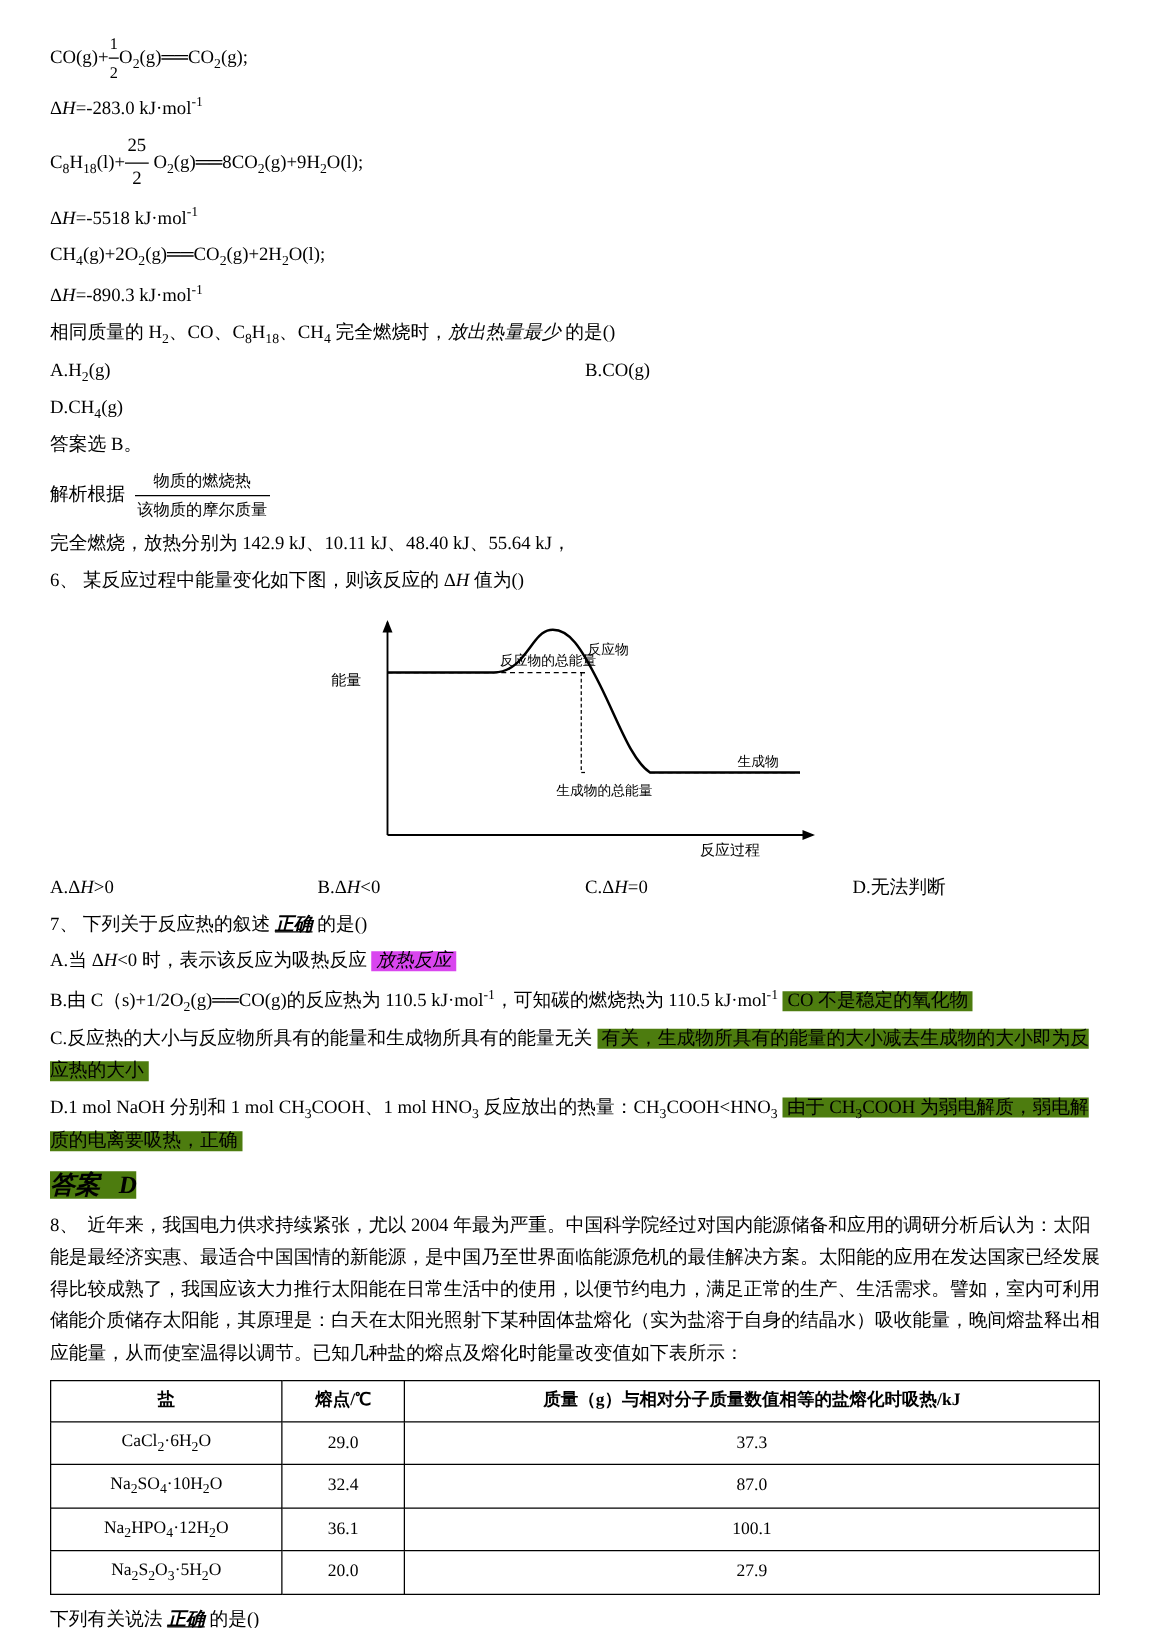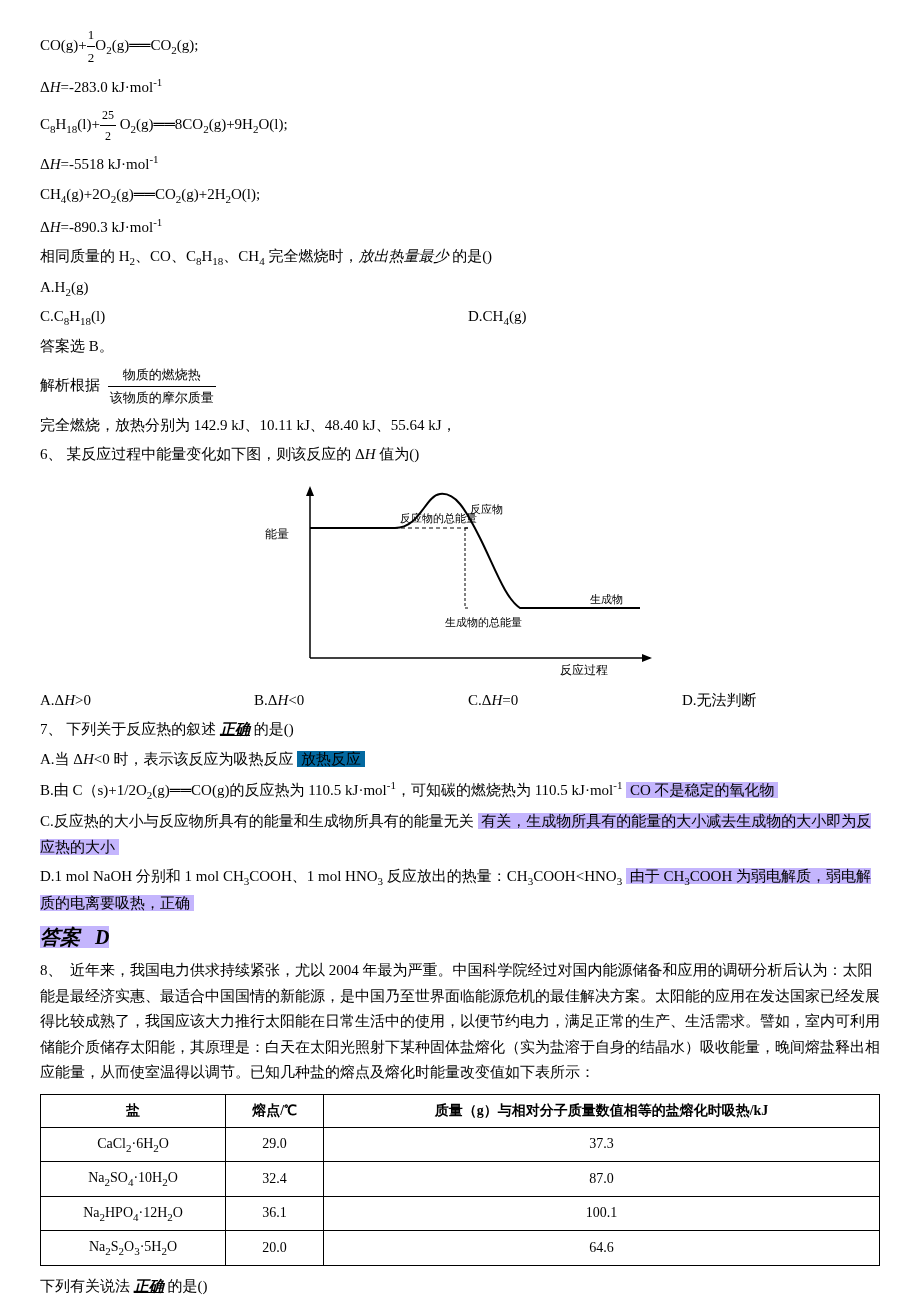--- a/index.html
+++ b/index.html
@@ -8,22 +8,22 @@
       font-size: 15px;
       line-height: 1.7;
       background: #fff;
       color: #000;
       width: 920px;
       padding: 20px 40px;
     }
     .delta-h { margin: 2px 0 4px 0; }
     sup { font-size: 11px; vertical-align: super; }
     sub { font-size: 11px; vertical-align: sub; }
-    .highlight-yellow { background: #0369a1; }
-    .highlight-green { background: #c4b5fd; font-family: Liberation Serif, serif; }
+    .highlight-yellow { background: #d946ef; font-style: italic; }
+    .highlight-green { background: #4d7c0f; font-family: Liberation Serif, serif; }
     .options-row {
       display: flex;
       gap: 16px;
       margin: 2px 0;
     }
     .option-col {
       flex: 1;
     }
     .answer-line { margin: 4px 0; }
     .analysis-block { margin: 6px 0; }
@@ -61,44 +61,44 @@
 
 <div class="no-indent">
   <span>CO(g)+</span><span style="display:inline-block;text-align:center;vertical-align:middle;font-size:13px;"><span style="display:block;border-bottom:1px solid #000;padding:0 1px;">1</span><span style="display:block;padding:0 1px;">2</span></span><span>O<sub>2</sub>(g)══CO<sub>2</sub>(g);</span>
 </div>
 
 <div class="delta-h no-indent">
   <span>Δ<em>H</em>=-283.0 kJ·mol<sup>-1</sup></span>
 </div>
 
 <div class="no-indent">
-  <span>C<sub>8</sub>H<sub>18</sub>(l)+</span><span style="display:inline-block;text-align:center;vertical-align:middle;font-size:12px;"><span style="display:block;border-bottom:1px solid #000;padding:0 2px;">25</span><span style="display:block;padding:0 2px;">2</span></span><span> O<sub>2</sub>(g)══8CO<sub>2</sub>(g)+9H<sub>2</sub>O(l);</span>
+  <span>C<sub>8</sub>H<sub>18</sub>(l)+</span><span style="display:inline-block;text-align:center;vertical-align:middle;font-size:15px;"><span style="display:block;border-bottom:1px solid #000;padding:0 2px;">25</span><span style="display:block;padding:0 2px;">2</span></span><span> O<sub>2</sub>(g)══8CO<sub>2</sub>(g)+9H<sub>2</sub>O(l);</span>
 </div>
 
 <div class="delta-h no-indent">
   <span>Δ<em>H</em>=-5518 kJ·mol<sup>-1</sup></span>
 </div>
 
 <div class="no-indent">
   <span>CH<sub>4</sub>(g)+2O<sub>2</sub>(g)══CO<sub>2</sub>(g)+2H<sub>2</sub>O(l);</span>
 </div>
 
 <div class="delta-h no-indent">
   <span>Δ<em>H</em>=-890.3 kJ·mol<sup>-1</sup></span>
 </div>
 
 <div class="no-indent">
   <span>相同质量的 H<sub>2</sub>、CO、C<sub>8</sub>H<sub>18</sub>、CH<sub>4</sub> 完全燃烧时，<span style="font-style:italic;font-weight:normal;text-align:center;">放出热量最少</span> 的是()</span>
 </div>
 
 <div class="options-row">
   <div class="option-col">A.H<sub>2</sub>(g)</div>
+  <div class="option-col">B.CO(g)</div>
 </div>
 <div class="options-row">
-  <div class="option-col">C.C<sub>8</sub>H<sub>18</sub>(l)</div>
   <div class="option-col">D.CH<sub>4</sub>(g)</div>
 </div>
 
 <div class="answer-line no-indent">答案选 B。</div>
 
 <div class="no-indent analysis-block">
   <span>解析根据</span>
   <span style="display:inline-block;text-align:center;vertical-align:middle;font-size:13px;margin:0 4px;">
     <span style="display:block;border-bottom:1px solid #000;padding:0 2px;">物质的燃烧热</span>
     <span style="display:block;padding:0 2px;">该物质的摩尔质量</span>
@@ -207,20 +207,20 @@
       <td>87.0</td>
     </tr>
     <tr>
       <td>Na<sub>2</sub>HPO<sub>4</sub>·12H<sub>2</sub>O</td>
       <td>36.1</td>
       <td>100.1</td>
     </tr>
     <tr>
       <td>Na<sub>2</sub>S<sub>2</sub>O<sub>3</sub>·5H<sub>2</sub>O</td>
       <td>20.0</td>
-      <td>64.6</td>
+      <td>27.9</td>
     </tr>
   </tbody>
 </table>
 
 <div class="no-indent">
   下列有关说法 <span style="font-style:italic;font-weight:bold;text-decoration:underline;">正确</span> 的是()
 </div>
 
 </body></html>

